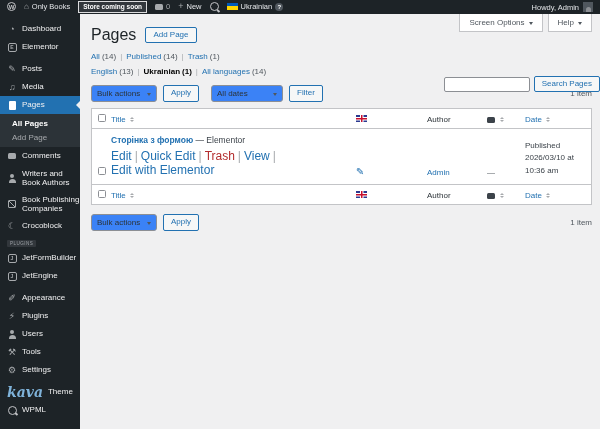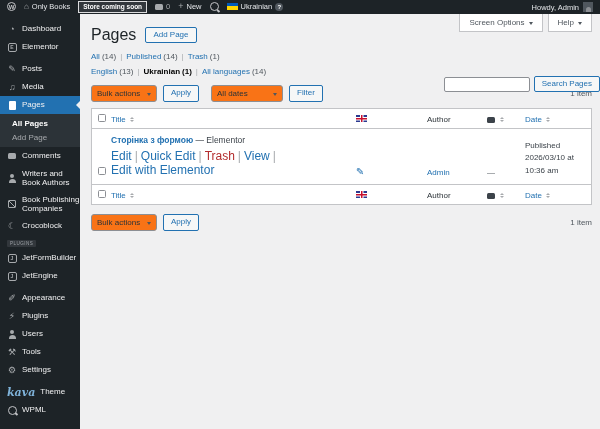--- a/index.html
+++ b/index.html
@@ -42,42 +42,42 @@
   .i-page{width:7px;height:9px;background:#a7aaad;border-radius:1px}
   .mi.active .i-page{background:#fff}
   .i-person{position:relative;width:9px;height:9px}
   .i-person::before{content:"";position:absolute;top:0;left:2.5px;width:4px;height:4px;border-radius:50%;background:#a7aaad}
   .i-person::after{content:"";position:absolute;bottom:0;left:1px;width:7px;height:3.5px;border-radius:3.5px 3.5px 0 0;background:#a7aaad}
   .i-mega{width:0;height:0;border:4px solid transparent;border-right:6px solid #a7aaad;margin-left:-2px}
   .i-edit{width:8px;height:8px;border:1.2px solid #a7aaad;border-radius:1px;background:linear-gradient(45deg,transparent 44%,#a7aaad 44%,#a7aaad 56%,transparent 56%)}
   .i-jet{width:9px;height:9px;border:1px solid #a7aaad;border-radius:2px;color:#a7aaad;font-size:5px;display:flex;align-items:center;justify-content:center;font-weight:bold}
   .sep-label-wrap{padding:3px 0 2px 7px}
   .sep-label{display:inline-block;font-size:4.5px;letter-spacing:.5px;color:#9ea3a8;background:#32373c;padding:1px 3px;border-radius:1px}
-  .kava-logo{font-style:italic;font-weight:bold;color:#7fb3da;font-size:11px;font-family:"DejaVu Serif",serif}
+  .kava-logo{font-style:italic;font-weight:bold;color:#7fb3da;font-size:14px;font-family:"DejaVu Serif",serif}
   .sidebar-gap{height:4px}
 
   
   #content{position:absolute;left:80px;top:14px;right:0;bottom:0;padding:0 8px 0 11px;color:#3c434a}
   .tabs{position:absolute;top:0;right:8px;display:flex;gap:5px;z-index:5}
   .tab{background:#fff;border:1px solid #c3c4c7;border-top:none;padding:4px 9px;font-size:8px;color:#50575e;display:flex;align-items:center;gap:4px}
   .caret{width:0;height:0;border:2.5px solid transparent;border-top:3.5px solid #50575e;margin-top:3px}
   .h1row{margin-top:12px;display:flex;align-items:center;gap:9px}
   h1{font-size:16px;font-weight:normal;color:#1d2327}
   .btn{font-size:8px;color:#2271b1;background:#f6f7f7;border:1px solid #2271b1;border-radius:2px;padding:2px 7px;line-height:1.3;white-space:nowrap;cursor:pointer}
   .frow{margin-top:8px;font-size:8px;display:flex;align-items:center}
   .frow2{margin-top:6px}
   .flink{color:#2271b1}
   .fcount{color:#50575e}
   .fitem{display:flex;gap:2px}
   .fitem.current .flink,.fitem.current .fcount{color:#000;font-weight:bold}
   .fsep{color:#a7aaad;margin:0 4px}
   .searchrow{position:absolute;top:62px;right:0;display:flex;gap:4px;align-items:center}
   .searchrow input{width:86px;height:15px;border:1px solid #8c8f94;border-radius:2px;background:#fff;font-size:8px;padding:0 3px}
   .tablenav{margin-top:9px;display:flex;align-items:center;gap:6px;font-size:8px}
-  .select{height:17px;background:#f97316;border:1px solid #8c8f94;border-radius:3px;display:flex;align-items:center;justify-content:space-between;padding:0 5px;color:#2c3338;cursor:pointer}
+  .select{height:17px;background:#3b82f6;border:1px solid #8c8f94;border-radius:3px;display:flex;align-items:center;justify-content:space-between;padding:0 5px;color:#2c3338;cursor:pointer}
   .sel-bulk{width:66px}
   .sel-dates{width:72px;margin-left:6px}
   .itemcount{margin-left:auto;color:#50575e}
 
   
   .wp-table{margin-top:6px;background:#fff;border:1px solid #c3c4c7;font-size:8px}
   .trow{display:flex;align-items:flex-end}
   .thead{border-bottom:1px solid #c3c4c7;padding:5px 0 4px}
   .tfoot{border-top:1px solid #c3c4c7;padding:5px 0 4px}
   .tbody{padding:6px 0 7px}

